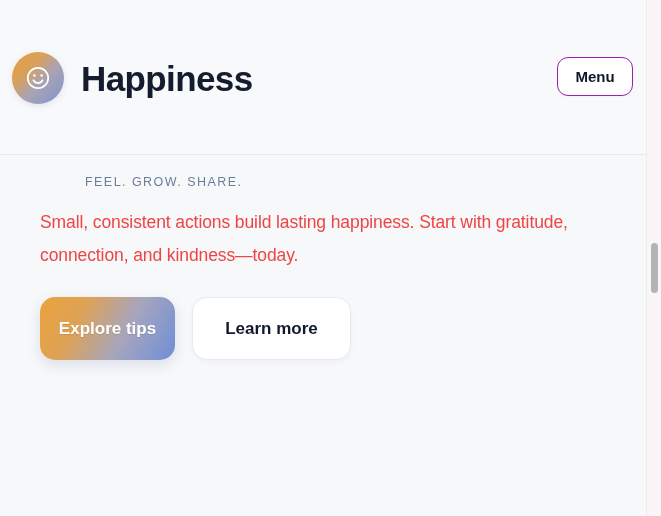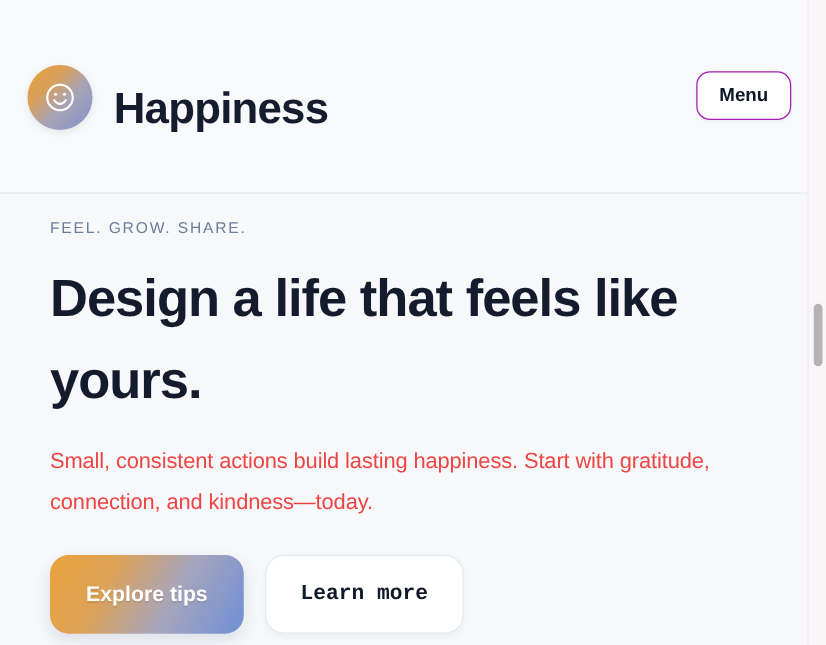--- a/index.html
+++ b/index.html
@@ -31,24 +31,24 @@
     position: absolute;
     top: 0; left: 0;
     width: 646px;
     height: 155px;
     background: #f8f9fb;
     border-bottom: 1px solid #e5e8ef;
   }
 
   .brand {
     position: absolute;
-    left: 22px;
+    left: 12px;
     top: 52px;
     display: flex;
-    align-items: flex-end;
+    align-items: center;
     gap: 17px;
   }
 
   .logo-mark {
     width: 52px;
     height: 52px;
     border-radius: 50%;
     background: linear-gradient(135deg, #e8a13c 0%, #d9a05a 32%, #a9a3b4 58%, #7f93cf 100%);
     display: flex;
     align-items: center;
@@ -98,20 +98,21 @@
     padding: 14px 40px 0 40px;
   }
 
   #eyebrow {
     font-size: 12.5px;
     font-weight: normal;
     letter-spacing: 1.45px;
     color: #6b7e99;
     line-height: 1.2;
     margin-top: 6px;
+    margin-left: 45px;
   }
 
   #hero-title {
     margin-top: 16px;
     font-size: 42px;
     font-weight: bold;
     line-height: 1.55;
     letter-spacing: -0.8px;
     color: #141b2d;
     max-width: 540px;
@@ -142,34 +143,33 @@
     display: flex;
     align-items: center;
     justify-content: center;
     cursor: pointer;
     border: none;
     line-height: 1;
     white-space: nowrap;
   }
 
   #explore-tips-button {
-    width: 155px;
+    width: 135px;
     color: #ffffff;
     background: linear-gradient(118deg, #eba23c 0%, #dda257 30%, #a7a5bd 62%, #6e8fd6 100%);
     box-shadow: 0 5px 13px rgba(120,130,170,0.22);
     text-shadow: 0 1px 1px rgba(90,70,30,0.18);
   }
 
   #learn-more-button {
     width: 159px;
     color: #111a2c;
     background: #ffffff;
     border: 1px solid #e6eaf1;
     box-shadow: 0 2px 5px rgba(60,70,100,0.05);
-    font-family: Liberation Mono, monospace;
   }
 
   
   #scrollbar-track {
     position: absolute;
     top: 0;
     right: 0;
     width: 15px;
     height: 516px;
     background: #faf6f7;
@@ -207,21 +207,20 @@
     </div>
 
     <button id="menu-button">Menu</button>
 
   </header>
 
   <section id="hero">
 
     <div id="eyebrow">FEEL. GROW. SHARE.</div>
 
-    <h1 id="hero-title">Design a life that feels like yours.</h1>
 
     <p id="hero-sub">Small, consistent actions build lasting happiness. Start with gratitude, connection, and kindness—today.</p>
 
     <div id="hero-actions">
       <button class="btn" id="explore-tips-button">Explore tips</button>
       <button class="btn" id="learn-more-button">Learn more</button>
     </div>
 
   </section>
 

